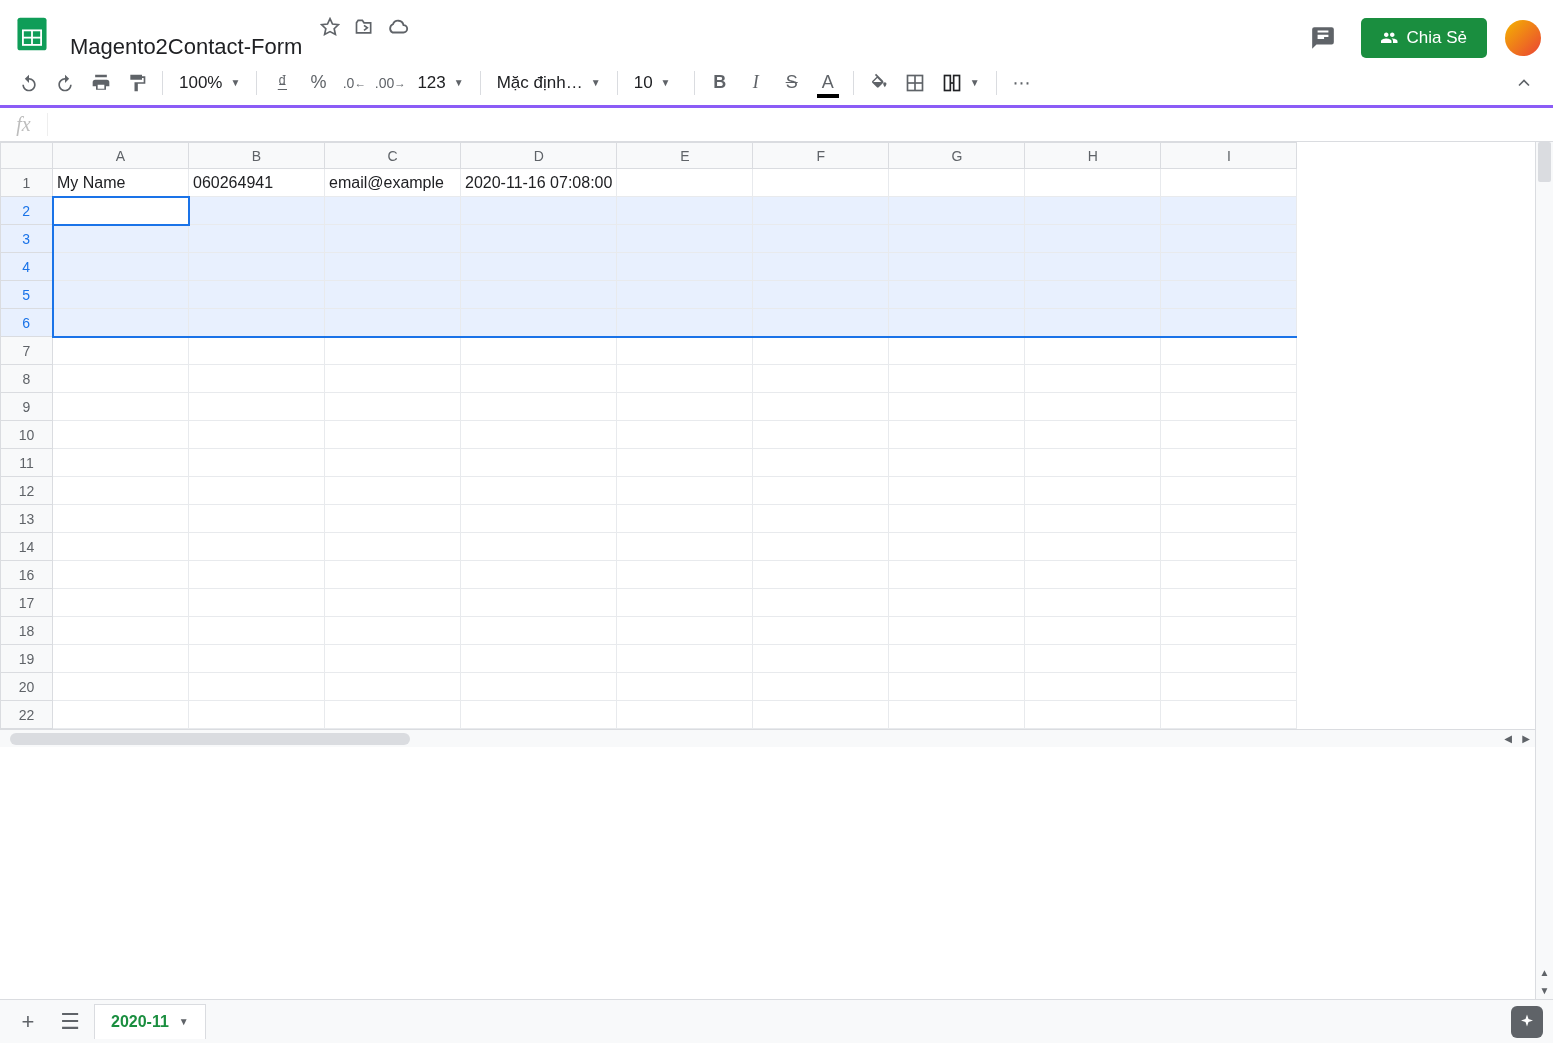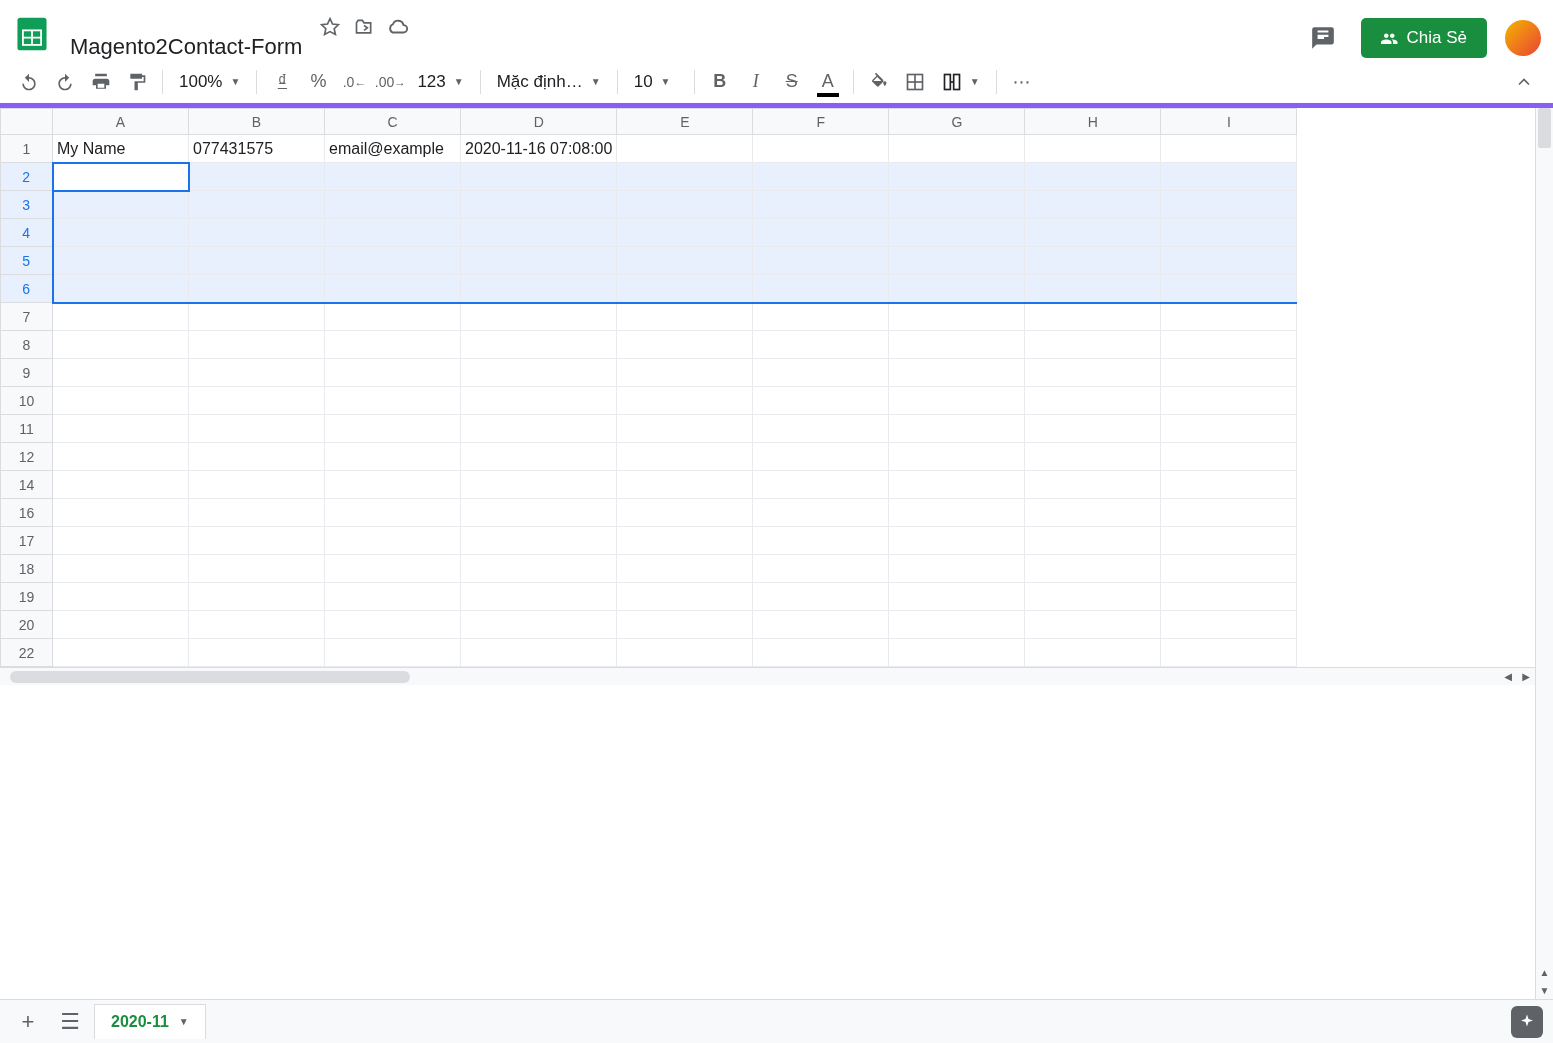--- a/index.html
+++ b/index.html
@@ -13,25 +13,25 @@
 .logo svg { width: 40px; height: 40px; }
 .title-area { flex: 1; }
 .title-row { display: flex; align-items: center; gap: 10px; height: 38px; }
 .doc-title { font-size: 22px; color: #202124; padding: 2px 6px; border-radius: 4px; margin-top: 40px; }
 .title-icon { width: 24px; height: 24px; display: flex; align-items: center; justify-content: center; color: #5f6368; cursor: pointer; border-radius: 4px; }
 .menubar { display: flex; gap: 2px; height: 30px; align-items: center; }
 .menu-item { padding: 4px 9px; font-size: 17px; color: #202124; cursor: pointer; border-radius: 4px; }
 .menu-item.last-edit { color: #5f6368; text-decoration: underline; margin-left: 10px; }
 .header-right { display: flex; align-items: center; gap: 18px; padding-top: 10px; }
 .comment-btn { width: 40px; height: 40px; display: flex; align-items: center; justify-content: center; color: #5f6368; cursor: pointer; border-radius: 50%; }
-.share-btn { background: #1a8e3f; color: #fff; border: none; padding: 10px 20px; border-radius: 5px; font-size: 17px; font-weight: 500; cursor: pointer; display: flex; align-items: center; gap: 8px; }
+.share-btn { background: #1a8e3f; color: #fff; border: none; padding: 10px 20px; border-radius: 5px; font-size: 17px; font-weight: 500; cursor: pointer; display: flex; gap: 8px; }
 .avatar { width: 36px; height: 36px; border-radius: 50%; background: linear-gradient(135deg,#f4b400,#ea4335); }
 
 
-.toolbar { display: flex; align-items: center; padding: 4px 12px; border-bottom: 5px solid #8b5cf6; height: 48px; gap: 2px; }
+.toolbar { display: flex; align-items: center; padding: 4px 12px; border-bottom: 3px solid #8b5cf6; height: 48px; gap: 2px; }
 .tb-btn { width: 34px; height: 34px; display: flex; align-items: center; justify-content: center; color: #5f6368; cursor: pointer; border-radius: 4px; font-size: 18px; }
 .tb-sep { width: 1px; height: 24px; background: #dadce0; margin: 0 6px; }
 .tb-select { display: flex; align-items: center; padding: 0 8px; height: 30px; color: #202124; cursor: pointer; border-radius: 4px; font-size: 17px; gap: 8px; }
 .tb-select .arrow { font-size: 10px; color: #5f6368; }
 .tb-spacer { flex: 1; }
 .text-color { position: relative; }
 .text-color::after { content:''; position:absolute; bottom: 2px; left: 6px; right: 6px; height: 4px; background: #000; }
 
 
 .formula-bar { display: flex; align-items: center; height: 34px; border-bottom: 1px solid #dadce0; }
@@ -193,20 +193,24 @@
     <span class="tb-sep"></span>
     <span class="tb-btn">⋯</span>
     <span class="tb-spacer"></span>
     <span class="tb-btn">
         <svg width="20" height="20" viewBox="0 0 24 24" fill="none" stroke="currentColor" stroke-width="2">
           <polyline points="6 15 12 9 18 15"></polyline>
         </svg>
       </span>
   </div>
 
+  <div class="formula-bar">
+    <div class="fx-label">fx</div>
+    <input class="fx-input" value="" style="">
+  </div>
 
   <div class="grid-wrap">
     <div class="grid-scroll">
       <table class="sheet" id="sheet">
           <thead>
             <tr>
               <th class="corner"></th>
               <th class="col-h" style="width: 136px;">A</th>
               <th class="col-h" style="width: 136px;">B</th>
               <th class="col-h" style="width: 136px;">C</th>
@@ -215,21 +219,21 @@
               <th class="col-h" style="width: 136px;">F</th>
               <th class="col-h" style="width: 136px;">G</th>
               <th class="col-h" style="width: 136px;">H</th>
               <th class="col-h" style="width: 136px;">I</th>
             </tr>
           </thead>
           <tbody>
             <tr>
               <th class="row-h">1</th>
               <td class="cell">My Name</td>
-              <td class="cell">077431575</td>
+              <td class="cell">060264941</td>
               <td class="cell">email@example</td>
               <td class="cell">2020-11-16 07:08:00</td>
               <td class="cell"></td>
               <td class="cell"></td>
               <td class="cell"></td>
               <td class="cell"></td>
               <td class="cell"></td>
             </tr>
             <tr class="sel">
               <th class="row-h">2</th>
@@ -346,20 +350,32 @@
               <td class="cell"></td>
               <td class="cell"></td>
               <td class="cell"></td>
               <td class="cell"></td>
               <td class="cell"></td>
               <td class="cell"></td>
               <td class="cell"></td>
             </tr>
             <tr>
               <th class="row-h">12</th>
+              <td class="cell"></td>
+              <td class="cell"></td>
+              <td class="cell"></td>
+              <td class="cell"></td>
+              <td class="cell"></td>
+              <td class="cell"></td>
+              <td class="cell"></td>
+              <td class="cell"></td>
+              <td class="cell"></td>
+            </tr>
+            <tr>
+              <th class="row-h">13</th>
               <td class="cell"></td>
               <td class="cell"></td>
               <td class="cell"></td>
               <td class="cell"></td>
               <td class="cell"></td>
               <td class="cell"></td>
               <td class="cell"></td>
               <td class="cell"></td>
               <td class="cell"></td>
             </tr>

